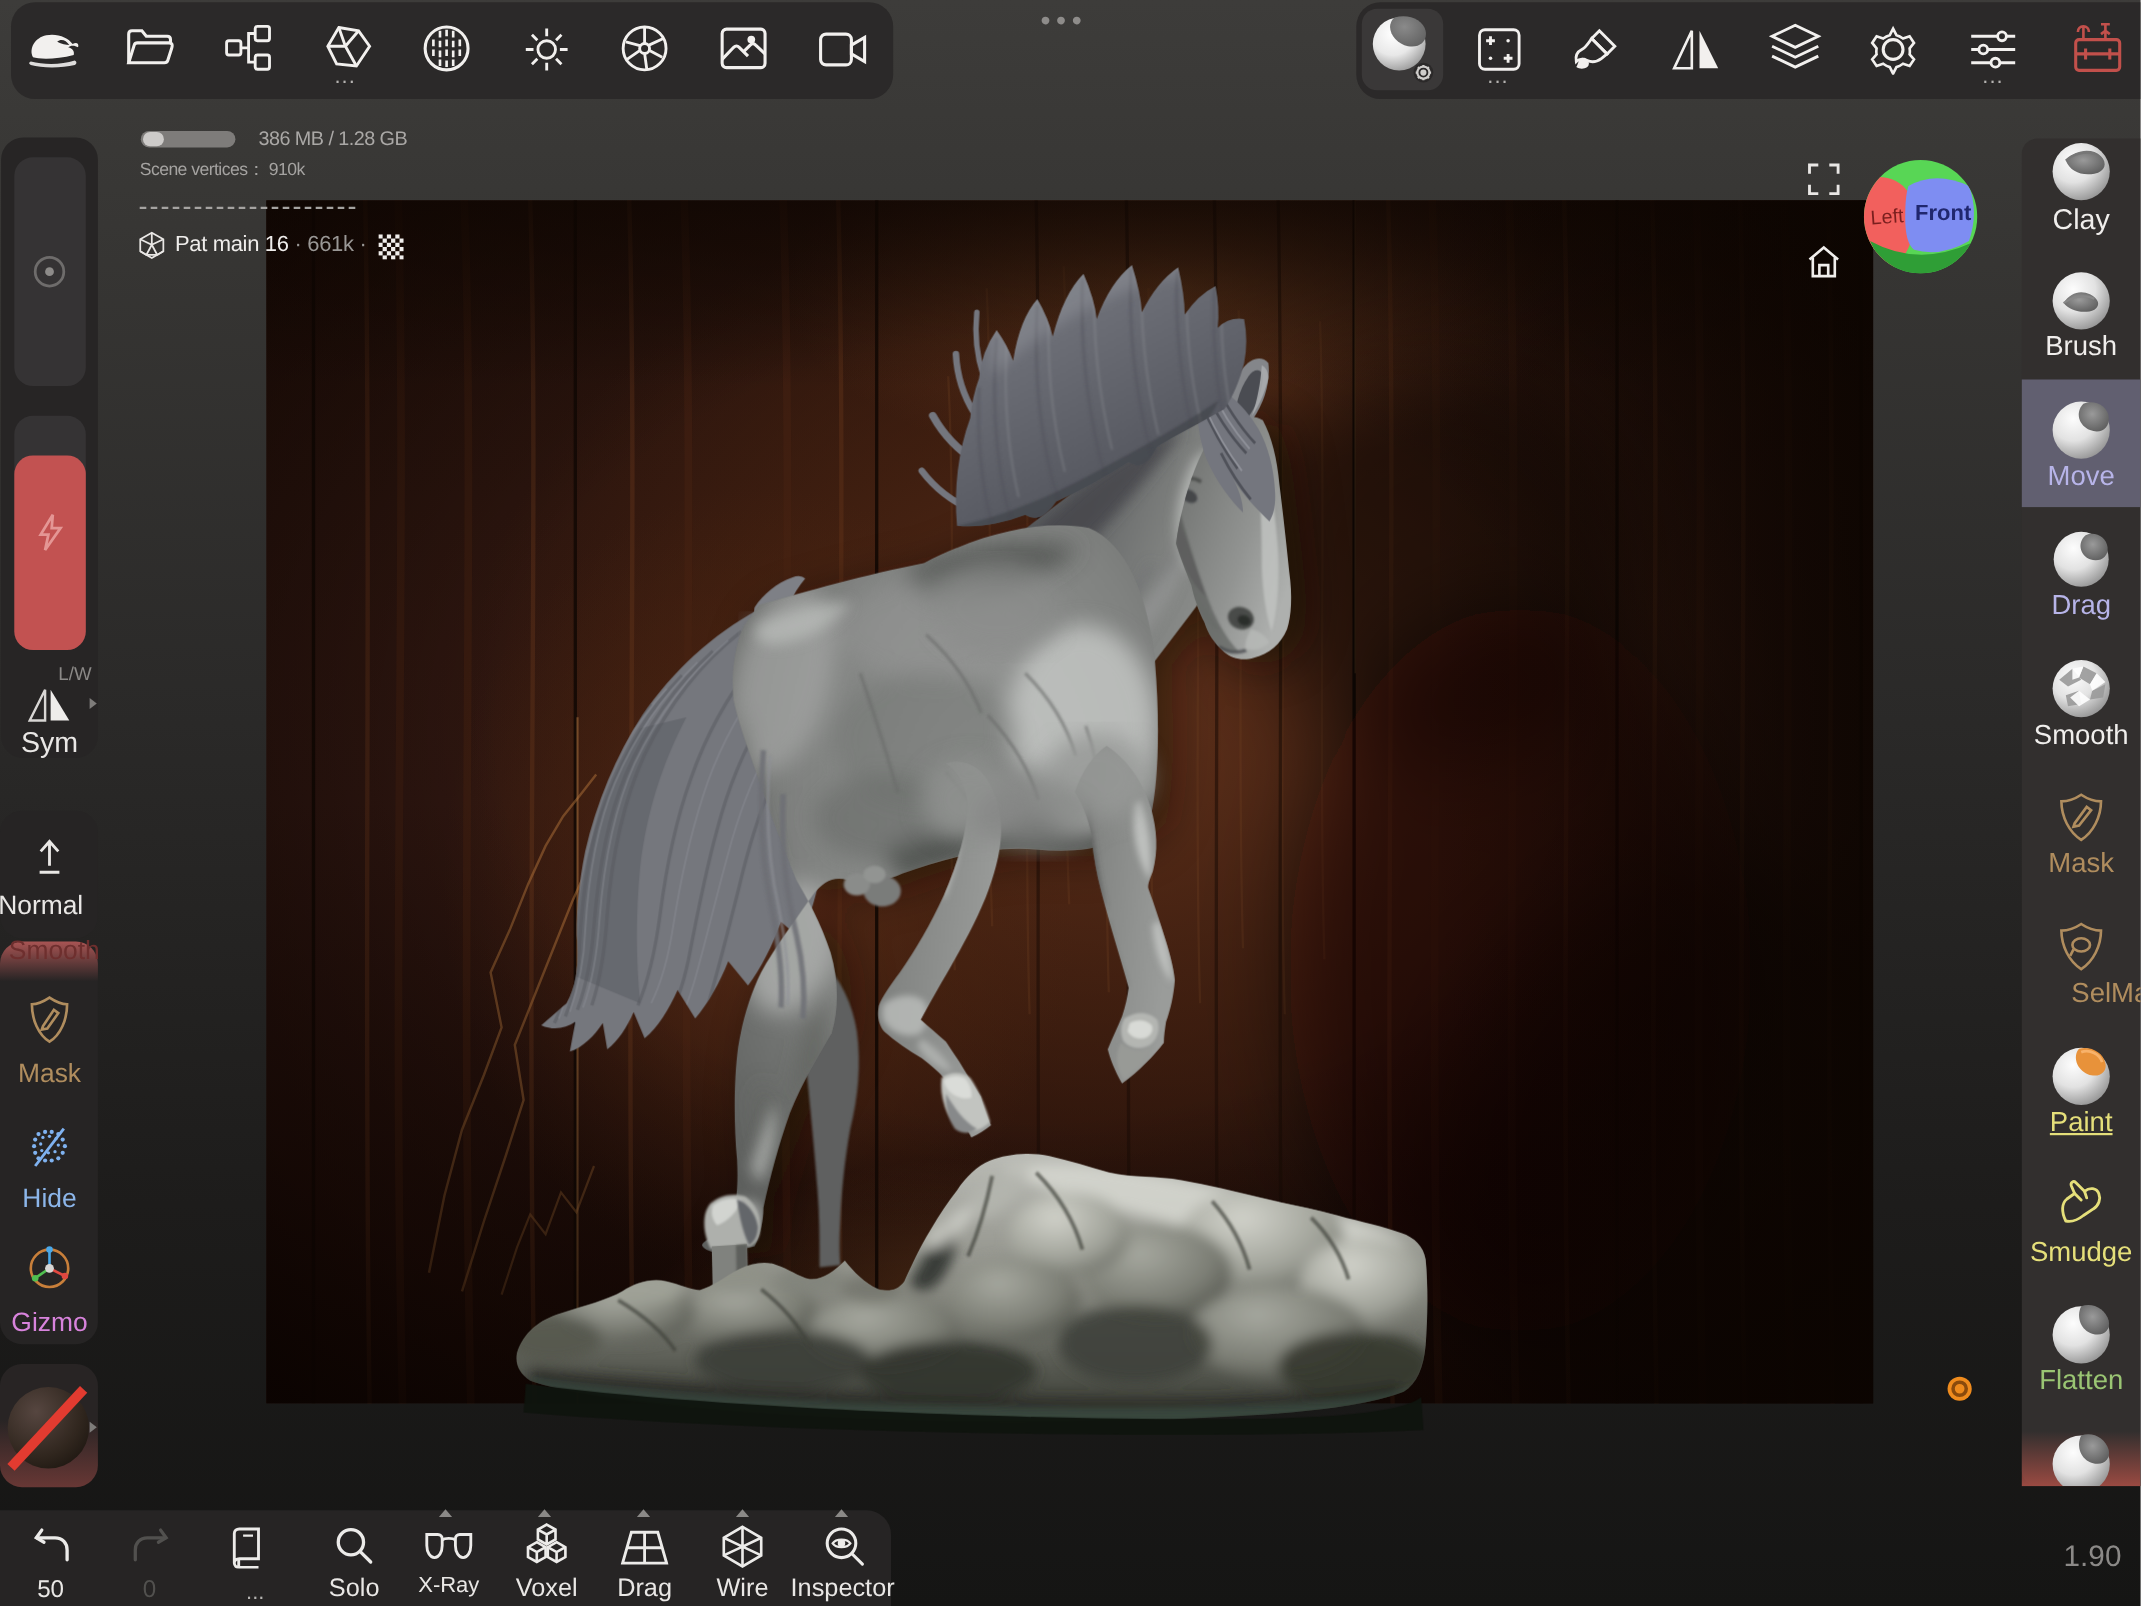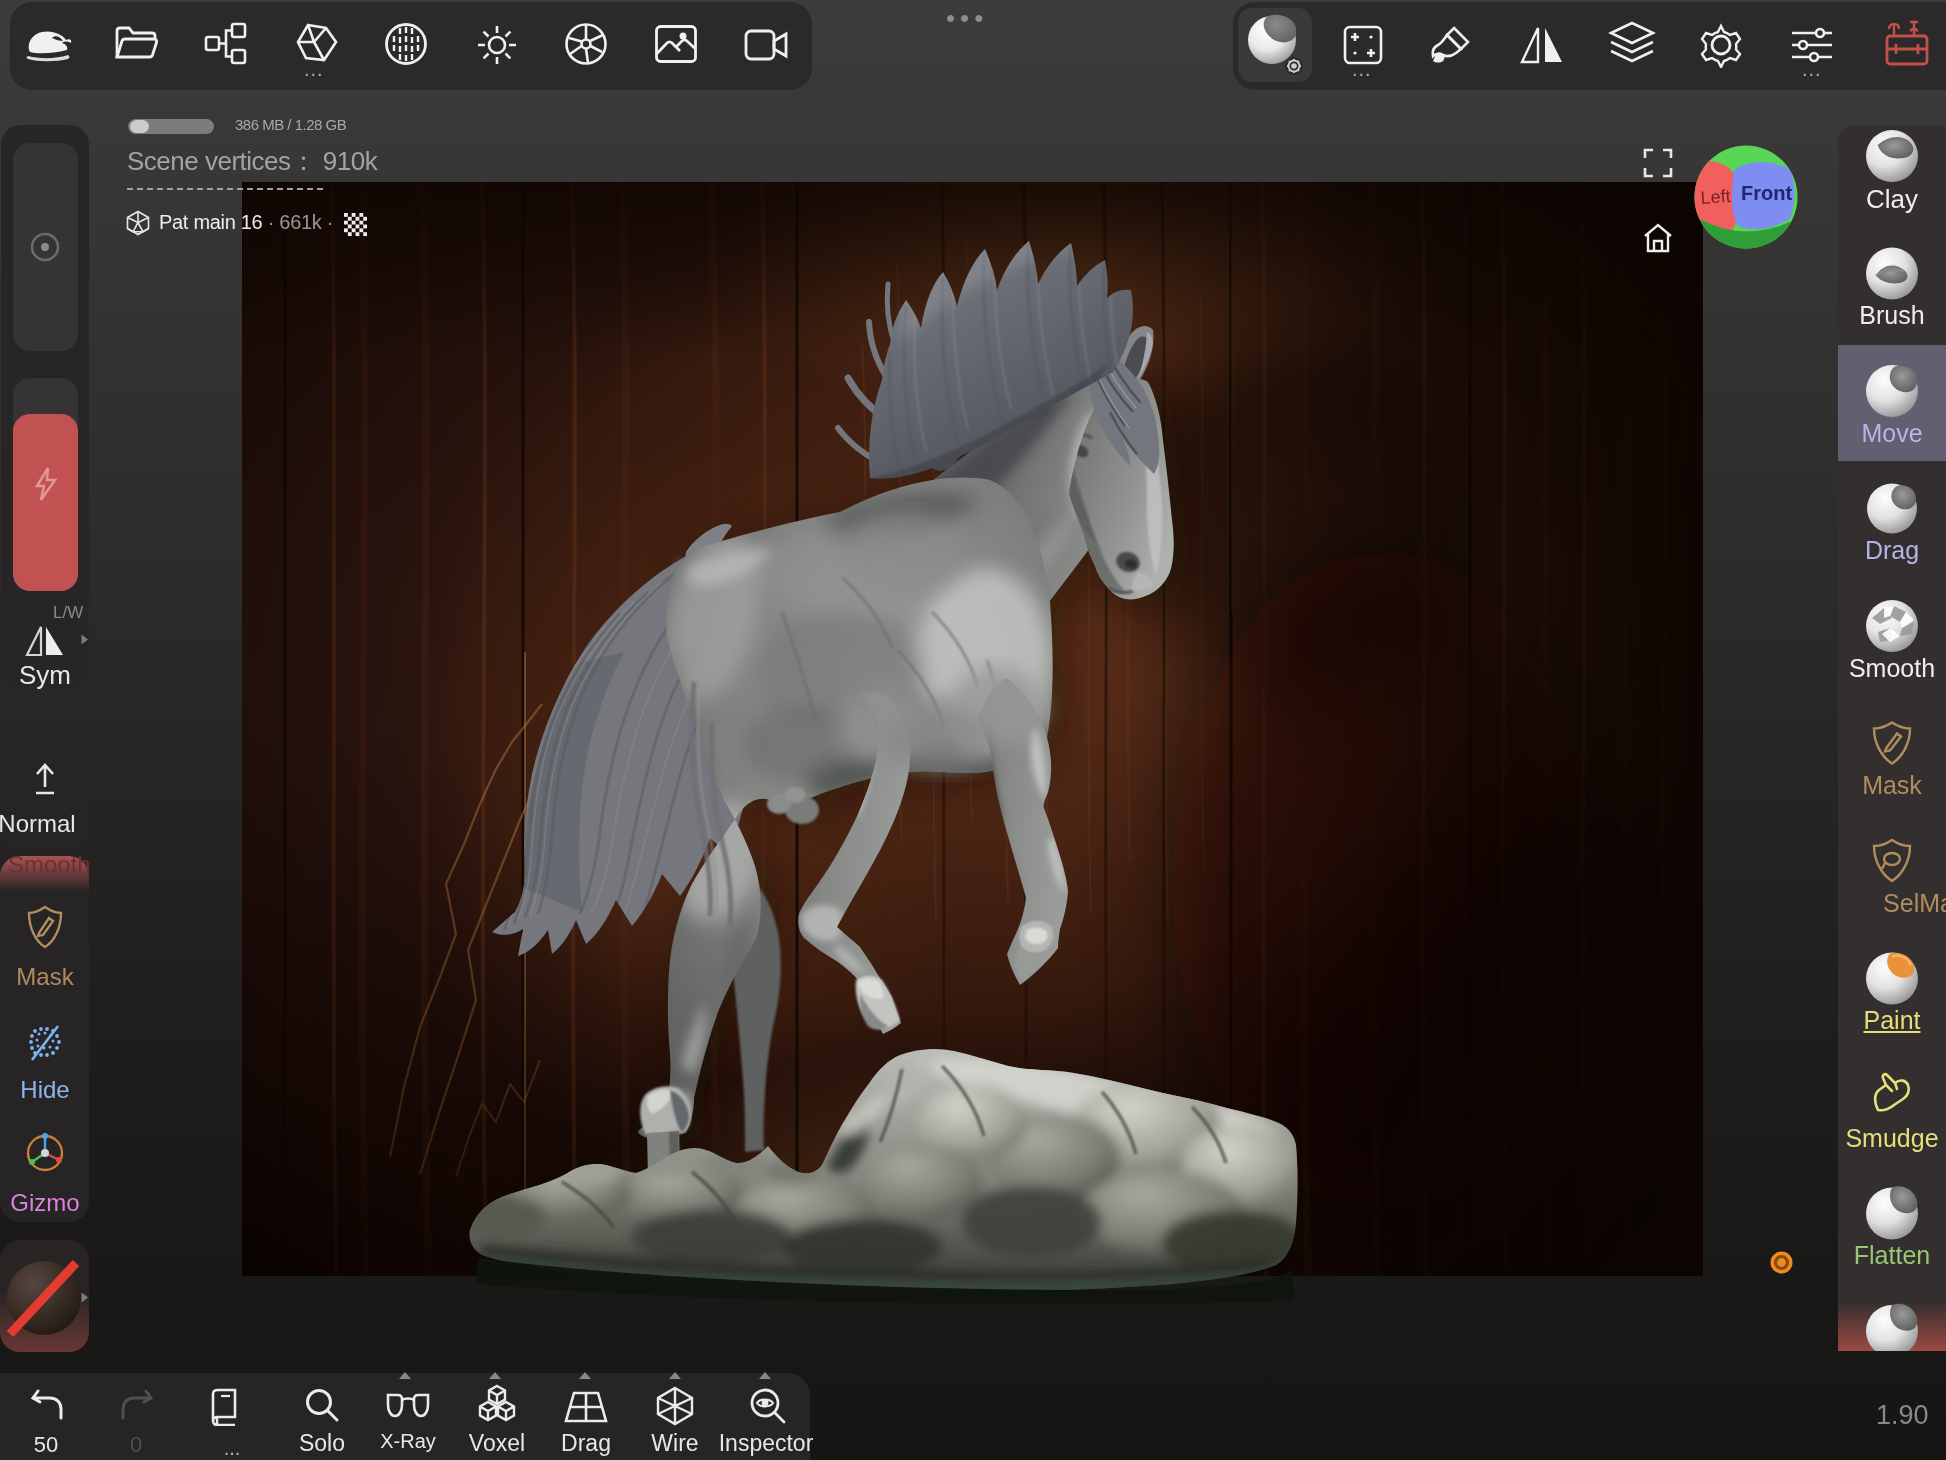--- a/index.html
+++ b/index.html
@@ -460,22 +460,22 @@
         <path d="M450,990 C 468,1004 484,1022 494,1042"></path>
       </g>
       <path fill="#3e574c" opacity="0.5" filter="url(#b3)" d="M240,1070 C 340,1084 500,1094 680,1097 C 850,1100 990,1094 1040,1080 L 1044,1096 C 988,1110 850,1116 668,1114 C 498,1112 340,1100 244,1084 Z"></path>
     </g>
     <path fill="#0f140e" opacity="0.95" d="M236,1076 C 400,1098 700,1110 900,1108 C 1000,1106 1038,1098 1050,1088 L 1052,1118 C 900,1126 500,1124 234,1102 Z"></path>
   </g>
 </svg>
 
 <div class="abs" style="left:128px;top:119px;width:86px;height:15px;border-radius:8px;background:#7e7c7a;"></div>
 <div class="abs" style="left:130px;top:120px;width:19px;height:13px;border-radius:7px;background:#cdcbc9;"></div>
-<div class="abs" style="left:235px;top:116px;color:#aaa8a6;font-size:15px;letter-spacing:-0.5px;">386 MB / 1.28 GB</div>
-<div class="abs" style="left:127px;top:144px;color:#a5a3a1;font-size:26px;letter-spacing:-0.5px;">Scene vertices：&nbsp;910k</div>
+<div class="abs" style="left:235px;top:116px;color:#aaa8a6;font-size:18px;letter-spacing:-0.5px;">386 MB / 1.28 GB</div>
+<div class="abs" style="left:127px;top:144px;color:#a5a3a1;font-size:16px;letter-spacing:-0.5px;">Scene vertices：&nbsp;910k</div>
 <div class="abs" style="left:127px;top:188px;width:196px;border-top:2px dashed #a5a3a1;"></div>
 <svg class="abs" style="left:126px;top:210px" width="24" height="26" viewBox="0 0 24 26" fill="none" stroke="#e9e7e5" stroke-width="1.6">
   <polygon points="12,1.5 22.5,7.5 22.5,18.5 12,24.5 1.5,18.5 1.5,7.5"></polygon>
   <path d="M12,1.5 L12,12.5 L1.5,7.5 M12,12.5 L22.5,7.5 M12,12.5 L7,21.8 M12,12.5 L17,21.8 M1.5,18.5 L7,21.8 L17,21.8 L22.5,18.5"></path>
 </svg>
 <div class="abs" style="left:159px;top:211px;color:#efedeb;font-size:20px;letter-spacing:-0.3px;">Pat main 16 <span style="color:#999795">· 661k ·</span></div>
 <svg class="abs" style="left:344px;top:213px" width="23" height="23" viewBox="0 0 23 23">
   <g fill="#f0eeec">
     <rect x="0" y="0" width="3.84" height="3.84"></rect>
       <rect x="7.68" y="0" width="3.84" height="3.84"></rect>

